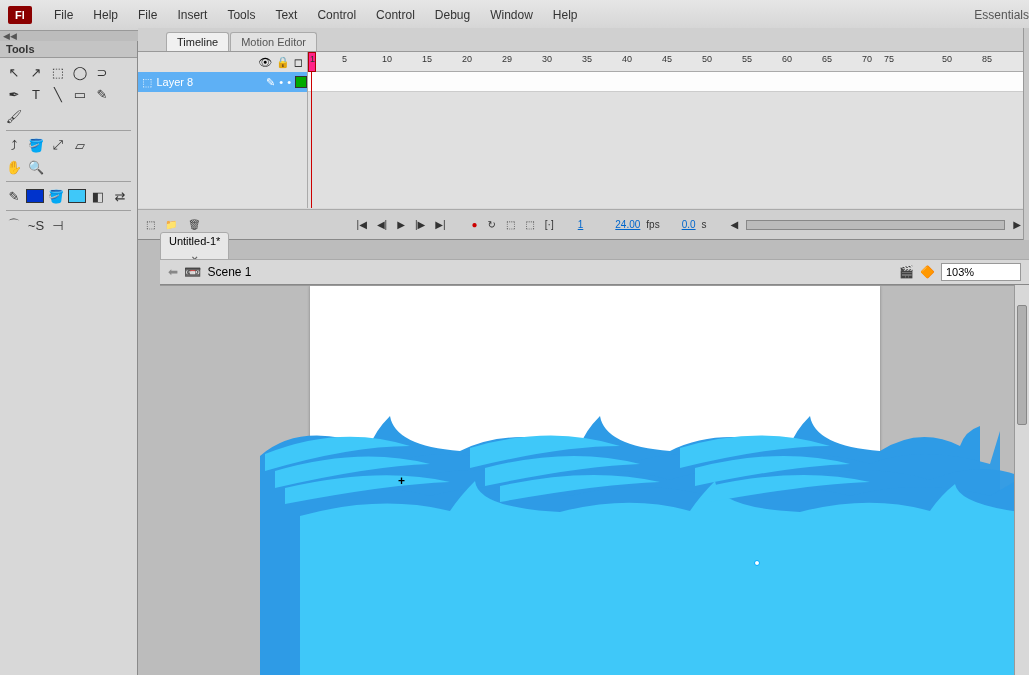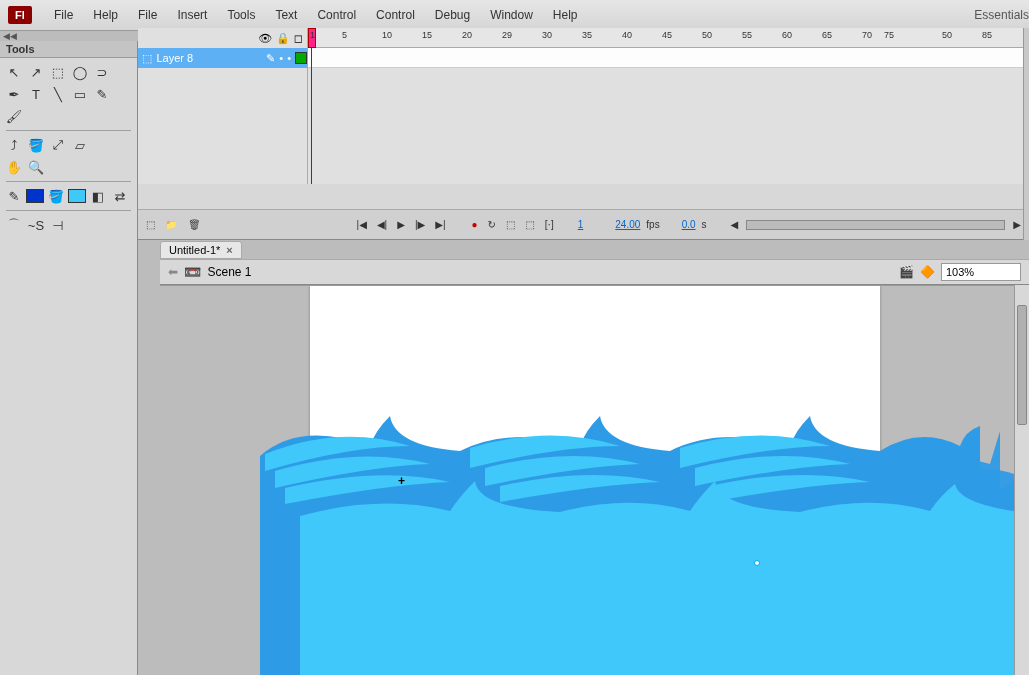--- a/index.html
+++ b/index.html
@@ -32,21 +32,21 @@
 .frames-col { flex: 1; overflow: hidden; position: relative; }
 .ruler { height: 20px; background: #e6e6e6; border-bottom: 1px solid #aaa; position: relative; font-size: 9px; color: #333; }
 .ruler-tick { position: absolute; top: 2px; }
 .playhead { position: absolute; top: 0; width: 8px; height: 20px; background: #f28; left: 0; border: 1px solid #a00; }
 .frames-row { height: 20px; background: #fdfdfd; border-bottom: 1px solid #ccc; position: relative; }
 .playline { position: absolute; top: 0; bottom: 0; width: 1px; background: #c00; left: 3px; }
 .tl-footer { height: 30px; background: #d0d0d0; border-top: 1px solid #aaa; display: flex; align-items: center; padding: 0 6px; gap: 6px; font-size: 10px; color: #333; position: absolute; bottom: 0; left: 0; right: 0; }
 .tl-ctrl { cursor: pointer; padding: 0 2px; }
 
 .doc-tab { position: absolute; left: 160px; top: 240px; height: 20px; display: flex; align-items: center; }
-.doc-tab-item { background: #e7e7e7; border: 1px solid #aaa; font-size: 11px; padding: 2px 8px; border-radius: 3px 3px 0 0; display: flex; align-items: center; gap: 6px; }
+.doc-tab-item { background: #e7e7e7; border: 1px solid #aaa; font-size: 11px; padding: 2px 8px; border-radius: 3px 3px 0 0; display: flex; align-items: center; gap: 6px; flex-direction: column; }
 .close-x { color: #666; cursor: pointer; font-weight: bold; }
 
 .scene-bar { position: absolute; left: 160px; right: 0; top: 259px; height: 26px; background: #d8d8d8; border-top: 1px solid #aaa; border-bottom: 1px solid #888; display: flex; align-items: center; padding: 0 8px; font-size: 12px; gap: 6px; }
 .scene-icon { font-size: 14px; }
 .scene-spacer { flex: 1; }
 .zoom-box { width: 80px; height: 18px; background: #fff; border: 1px solid #999; font-size: 11px; padding: 0 4px; display: flex; align-items: center; }
 
 .stage-area { position: absolute; left: 160px; right: 0; top: 285px; bottom: 0; background: #bcbcbc; overflow: hidden; border-top: 1px solid #999; }
 .canvas { position: absolute; left: 150px; top: 0; width: 570px; height: 600px; background: #fff; box-shadow: 0 0 3px rgba(0,0,0,0.3); }
 .waves-svg { position: absolute; left: 100px; top: 130px; width: 840px; height: 300px; }
@@ -123,20 +123,24 @@
     <div class="sep"></div>
     <div class="tool-row">
       <div class="tool">⌒</div>
       <div class="tool">~S</div>
       <div class="tool">⊣</div>
     </div>
   </div>
 </div>
 
 <div class="timeline-area">
+  <div class="tl-tabs">
+    <div class="tl-tab active">Timeline</div>
+    <div class="tl-tab">Motion Editor</div>
+  </div>
   <div class="tl-body">
     <div class="layers-col">
       <div class="layers-head">
         <span>👁</span>
         <span>🔒</span>
         <span>◻</span>
       </div>
       <div class="layer-row">
         <span>⬚</span>
         <span>Layer 8</span>

